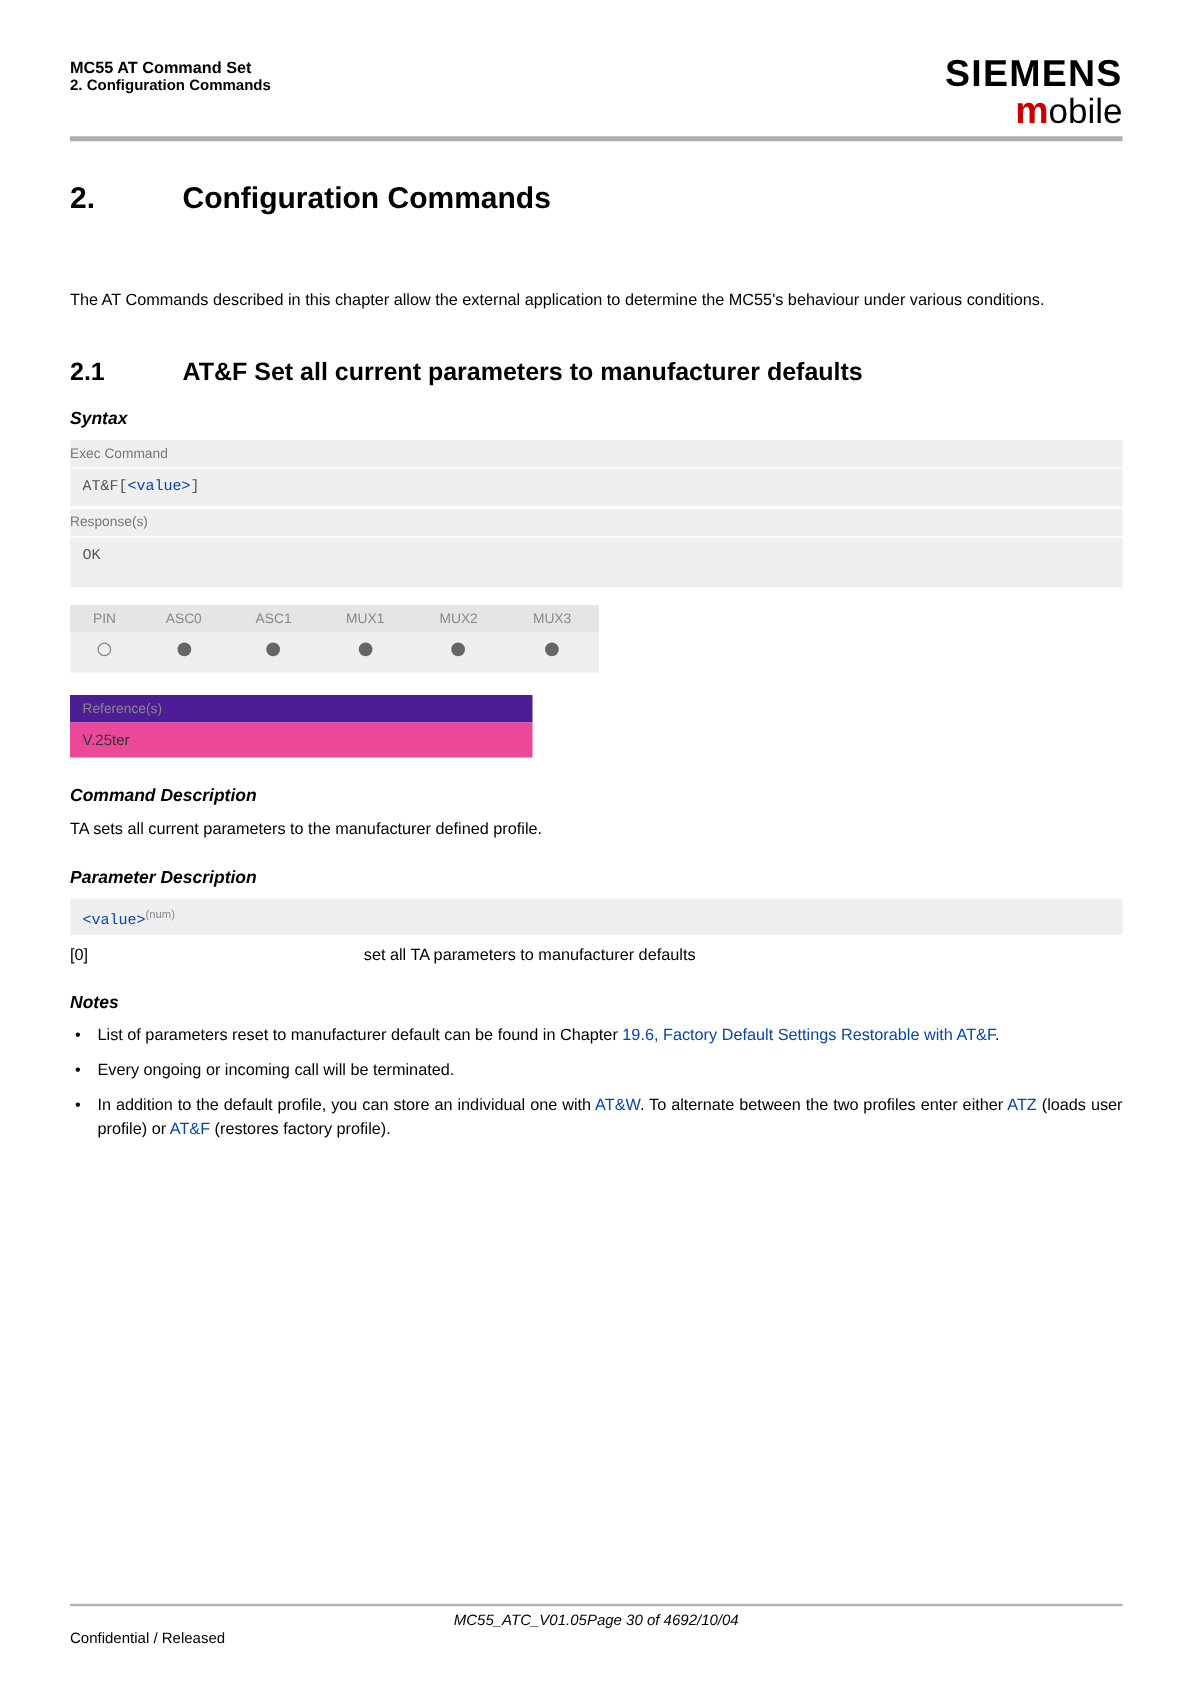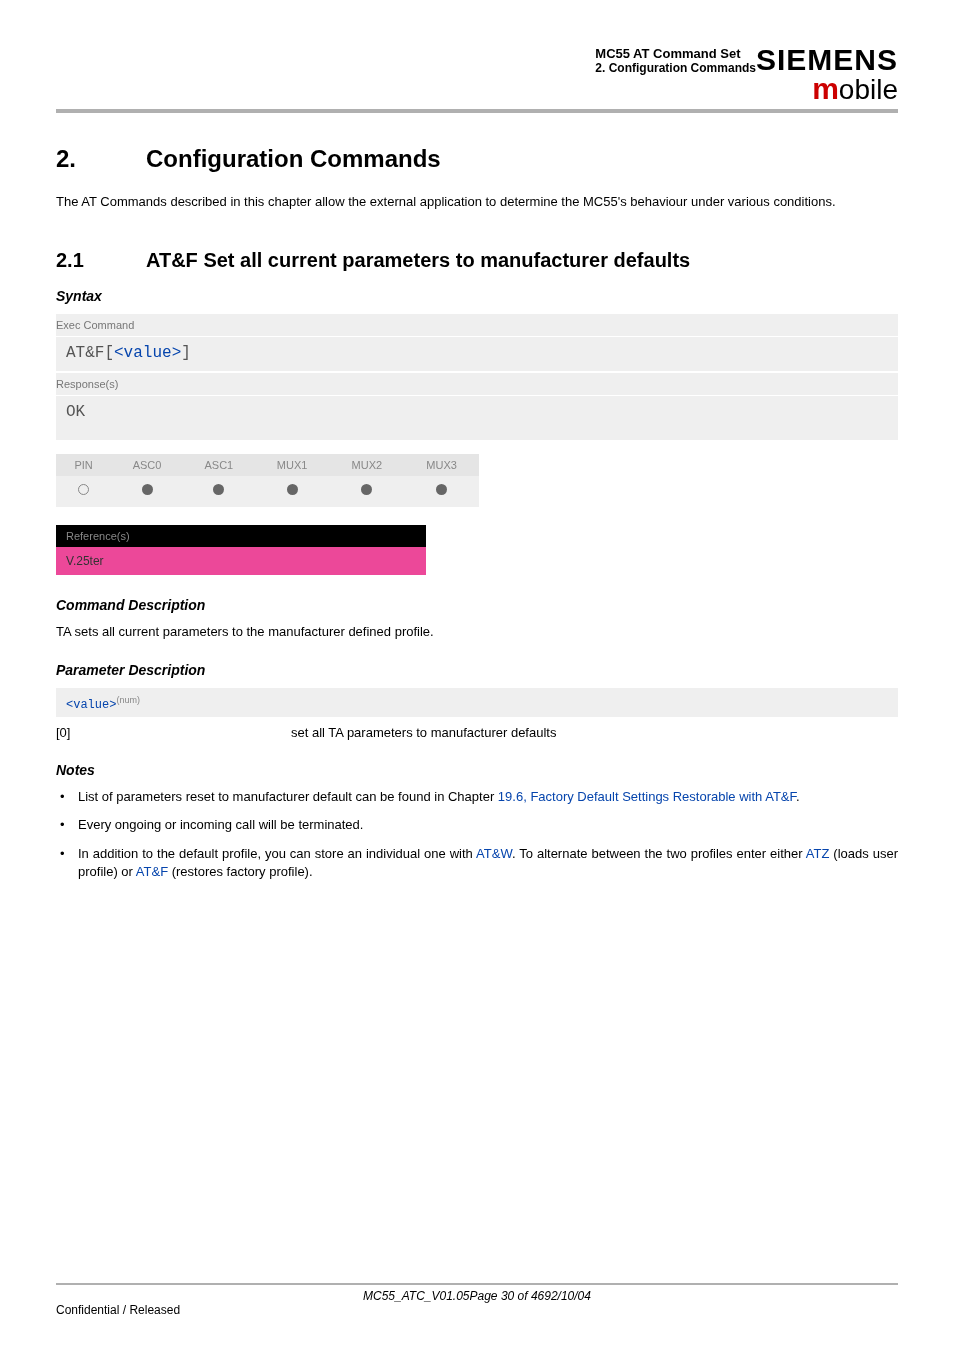--- a/index.html
+++ b/index.html
@@ -8,21 +8,21 @@
     font-size: 13px;
     color: #000;
     width: 954px;
     background: #fff;
     padding: 46px 56px 30px 56px;
     position: relative;
     min-height: 1351px;
   }
   .header-row {
     display: flex;
-    justify-content: flex-end;
+    justify-content: space-between;
     align-items: flex-start;
   }
   .header-left { font-size: 13px; }
   .hdr-title { font-weight: bold; }
   .hdr-sub { font-weight: bold; font-size: 12px; }
   .brand {
     text-align: right;
     line-height: 0.95;
   }
   .brand-main {
@@ -39,21 +39,21 @@
   }
   .brand-sub .m { color: #c00; font-weight: bold; font-size: 30px; }
   hr.top-line { border: none; border-top: 4px solid #b0b0b0; margin-top: 6px; }
 
   h1.chapter {
     font-size: 24px;
     font-weight: bold;
     margin-top: 32px;
   }
   h1.chapter .num { display: inline-block; width: 90px; }
-  p.intro { margin-top: 20px; line-height: 1.35; text-align: justify; }
+  p.intro { margin-top: 58px; line-height: 1.35; text-align: justify; }
 
   h2.section {
     font-size: 20px;
     font-weight: bold;
     margin-top: 38px;
   }
   h2.section .num { display: inline-block; width: 90px; }
 
   .subhead {
     font-style: italic;
@@ -68,21 +68,21 @@
     background: #efefef;
     color: #777;
     font-size: 11px;
     padding: 5px 0;
     margin-bottom: 1px;
   }
   .codebox {
     background: #efefef;
     color: #555;
     font-family: "Courier New", monospace;
-    font-size: 16px;
+    font-size: 12px;
     padding: 7px 10px 9px 10px;
     margin-bottom: 2px;
   }
   .codebox .link { color: #0645ad; }
   .blank-line { height: 10px; }
 
   .pin-table {
     width: 423px;
     border-collapse: collapse;
     margin-top: 14px;
@@ -100,21 +100,21 @@
     display: inline-block; width: 11px; height: 11px;
     border: 1.5px solid #888; border-radius: 50%;
   }
   .circle-full {
     display: inline-block; width: 11px; height: 11px;
     background: #666; border-radius: 50%;
   }
 
   .ref-box { width: 370px; margin-top: 18px; }
   .ref-head {
-    background: #000000; color: #888; font-size: 11px;
+    background: #4c1d95; color: #888; font-size: 11px;
     padding: 5px 10px;
   }
   .ref-body {
     background: #ec4899; color: #333; font-size: 12px;
     padding: 7px 10px;
   }
 
   p.plain { margin-top: 10px; line-height: 1.35; }
 
   .param-bar {

